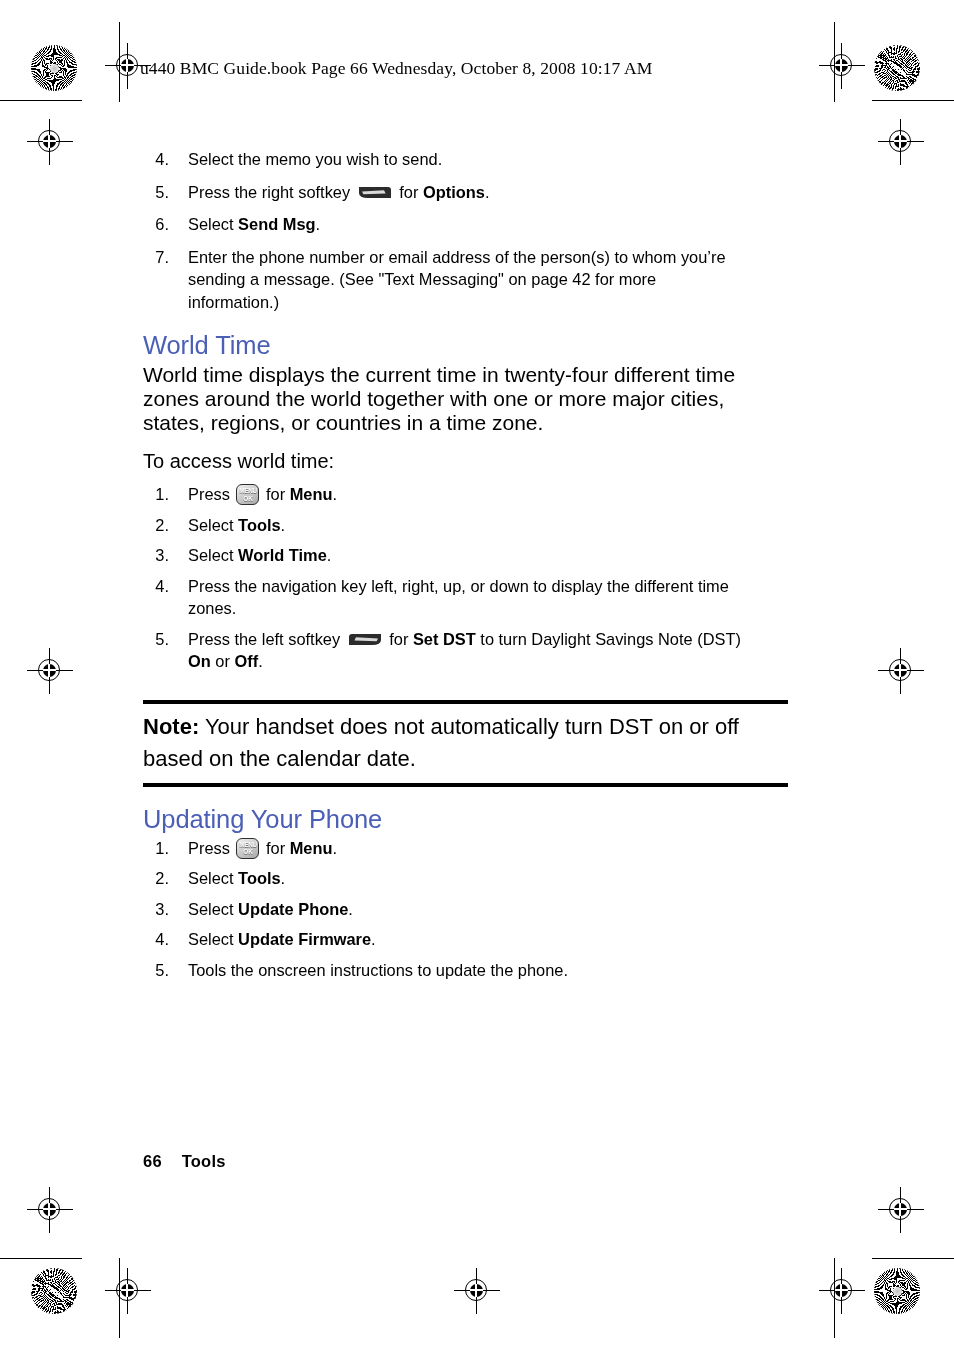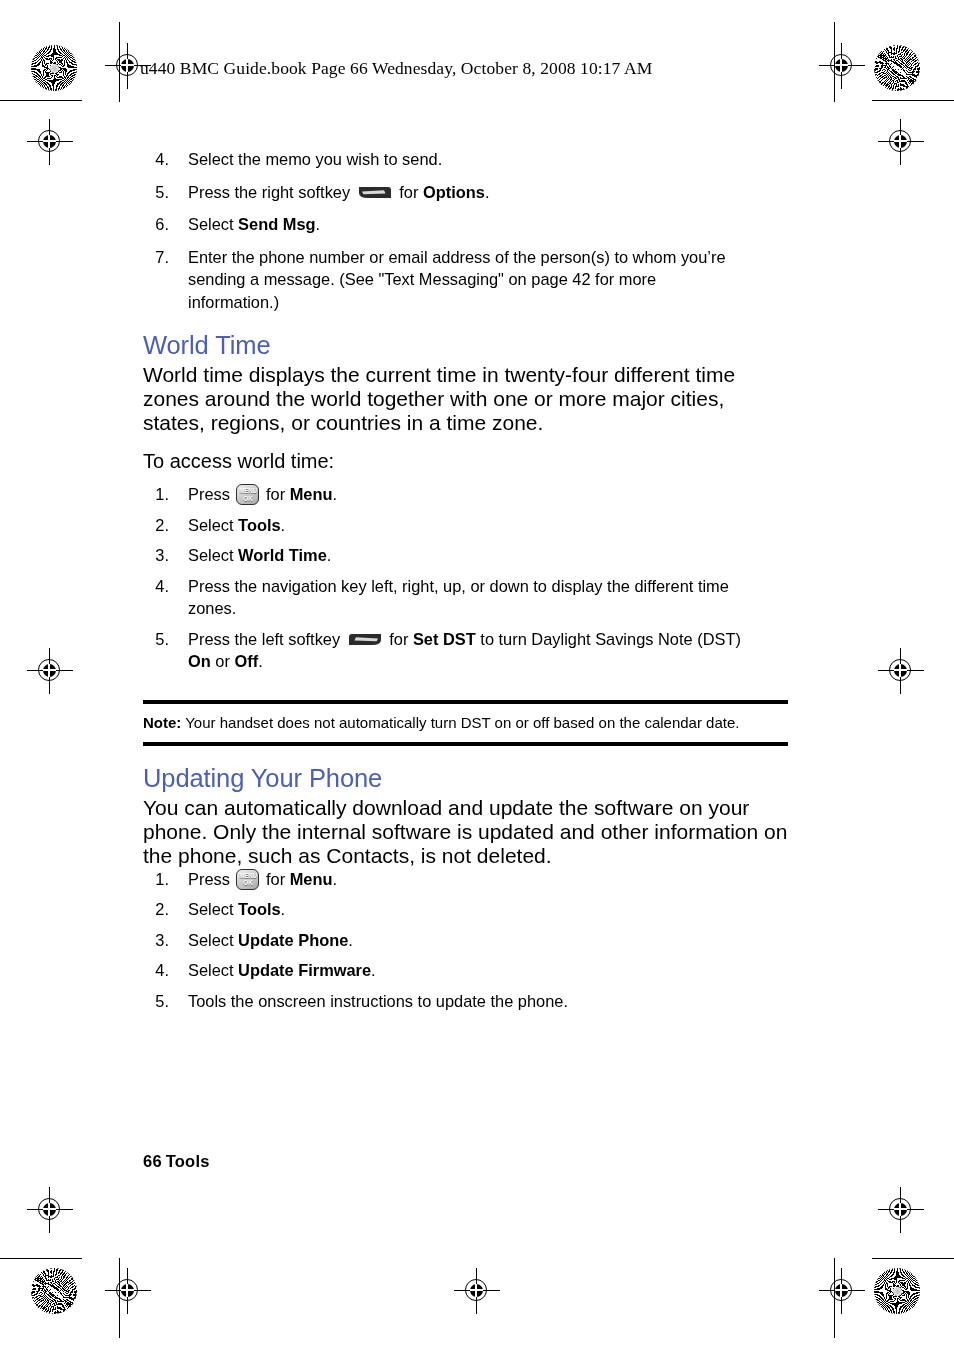--- a/index.html
+++ b/index.html
@@ -170,22 +170,22 @@
   .note-block {
     margin: 27px 0 0 0;
     padding: 0;
   }
   .note-rule {
     height: 4px;
     background: #000;
     width: 100%;
   }
   .note-body {
-    font-size: 15px;
-    line-height: 23px;
+    font-size: 22px;
+    line-height: 32px;
     padding: 7px 0 8px 0;
   }
 
   
   .key-menu {
     display: inline-block;
     vertical-align: -5px;
     width: 23px;
     height: 21px;
     border-radius: 6px;
@@ -222,21 +222,21 @@
 
   
   .page-footer {
     position: absolute;
     left: 143px;
     top: 1152px;
     font-size: 16.5px;
     font-weight: bold;
     letter-spacing: 0.2px;
   }
-  .page-footer .pg { margin-right: 4px; }
+  .page-footer .pg { margin-right: 20px; }
 </style>
 </head>
 <body>
 
 <div>
 
   <div class="crop-line" style="left:0px;   top:100px; width:82px;  height:1.2px;"></div>
   <div class="crop-line" style="left:119px; top:22px;  width:1.2px; height:80px;"></div>
   <div class="crop-line" style="left:0px;   top:1258px;width:82px;  height:1.2px;"></div>
   <div class="crop-line" style="left:119px; top:1258px;width:1.2px; height:80px;"></div>
@@ -352,21 +352,20 @@
 
   <div class="note-block">
     <div class="note-rule"></div>
     <div class="note-body">
       <span class="b">Note:</span><span> Your handset does not automatically turn DST on or off based on the calendar date.</span>
     </div>
     <div class="note-rule"></div>
   </div>
 
   <h2 class="section">Updating Your Phone</h2>
-  <p class="body">You can automatically download and update the software on your phone. Only the internal software is updated and other information on the phone, such as Contacts, is not deleted.</p>
   <ol class="steps tight indent-list" id="updating-phone-steps">
       <li><span class="num">1.</span><span><span>Press </span><span class="key-menu"><span class="t1">MENU</span><span class="t2">OK</span></span><span> for </span><b>Menu</b><span>.</span></span></li>
       <li><span class="num">2.</span><span><span>Select </span><b>Tools</b><span>.</span></span></li>
       <li><span class="num">3.</span><span><span>Select </span><b>Update Phone</b><span>.</span></span></li>
       <li><span class="num">4.</span><span><span>Select </span><b>Update Firmware</b><span>.</span></span></li>
       <li><span class="num">5.</span><span><span>Tools the onscreen instructions to update the phone.</span></span></li>
     </ol>
 
 </div>
 

